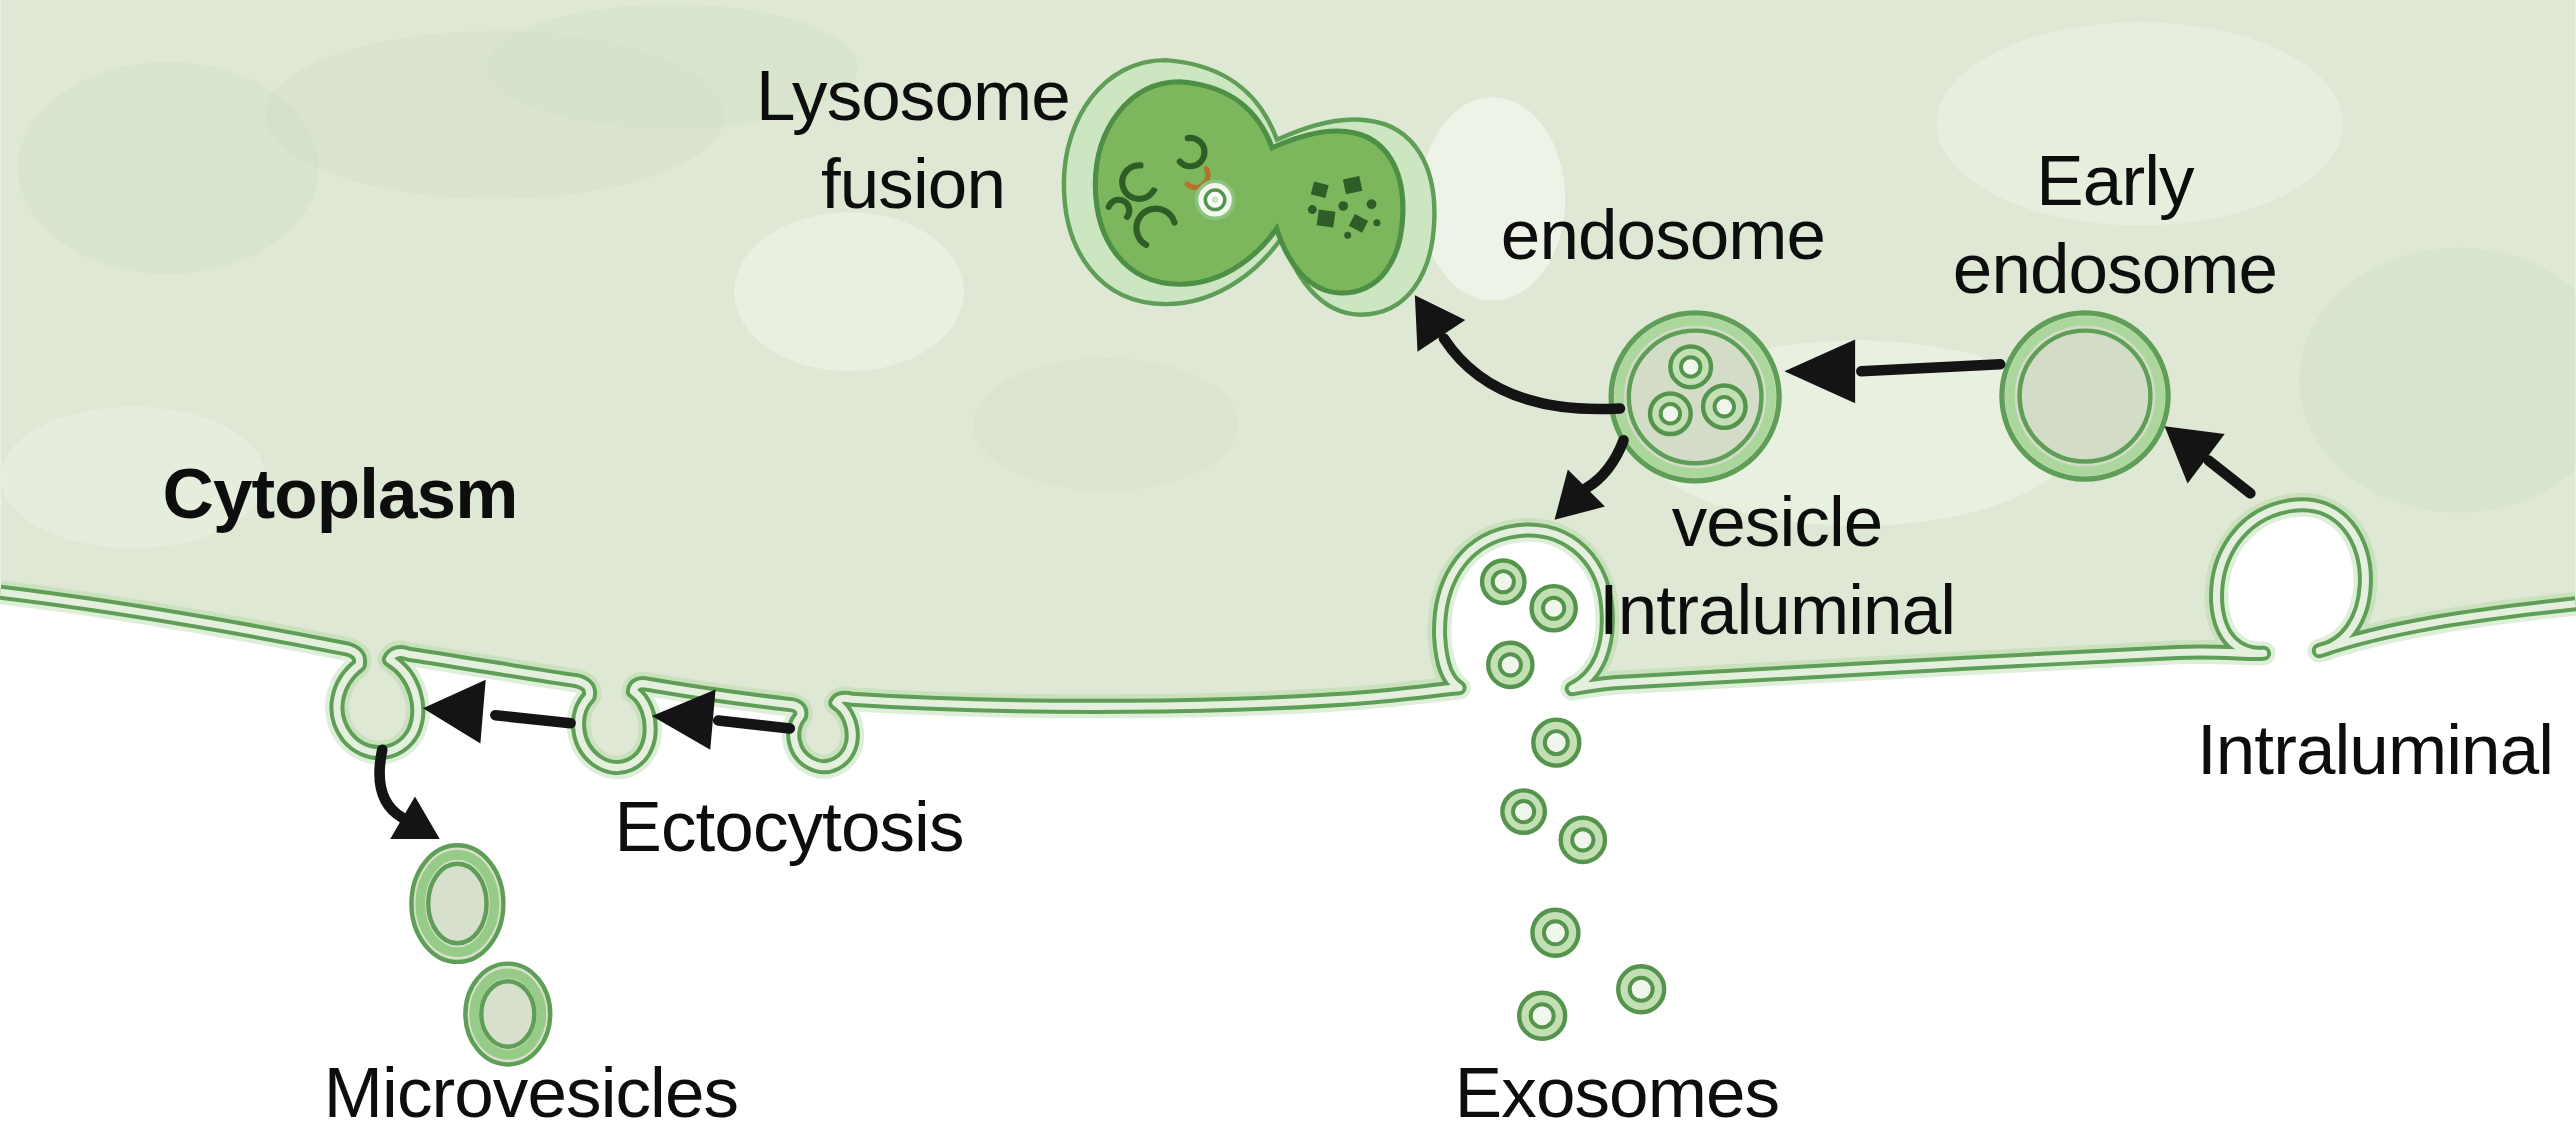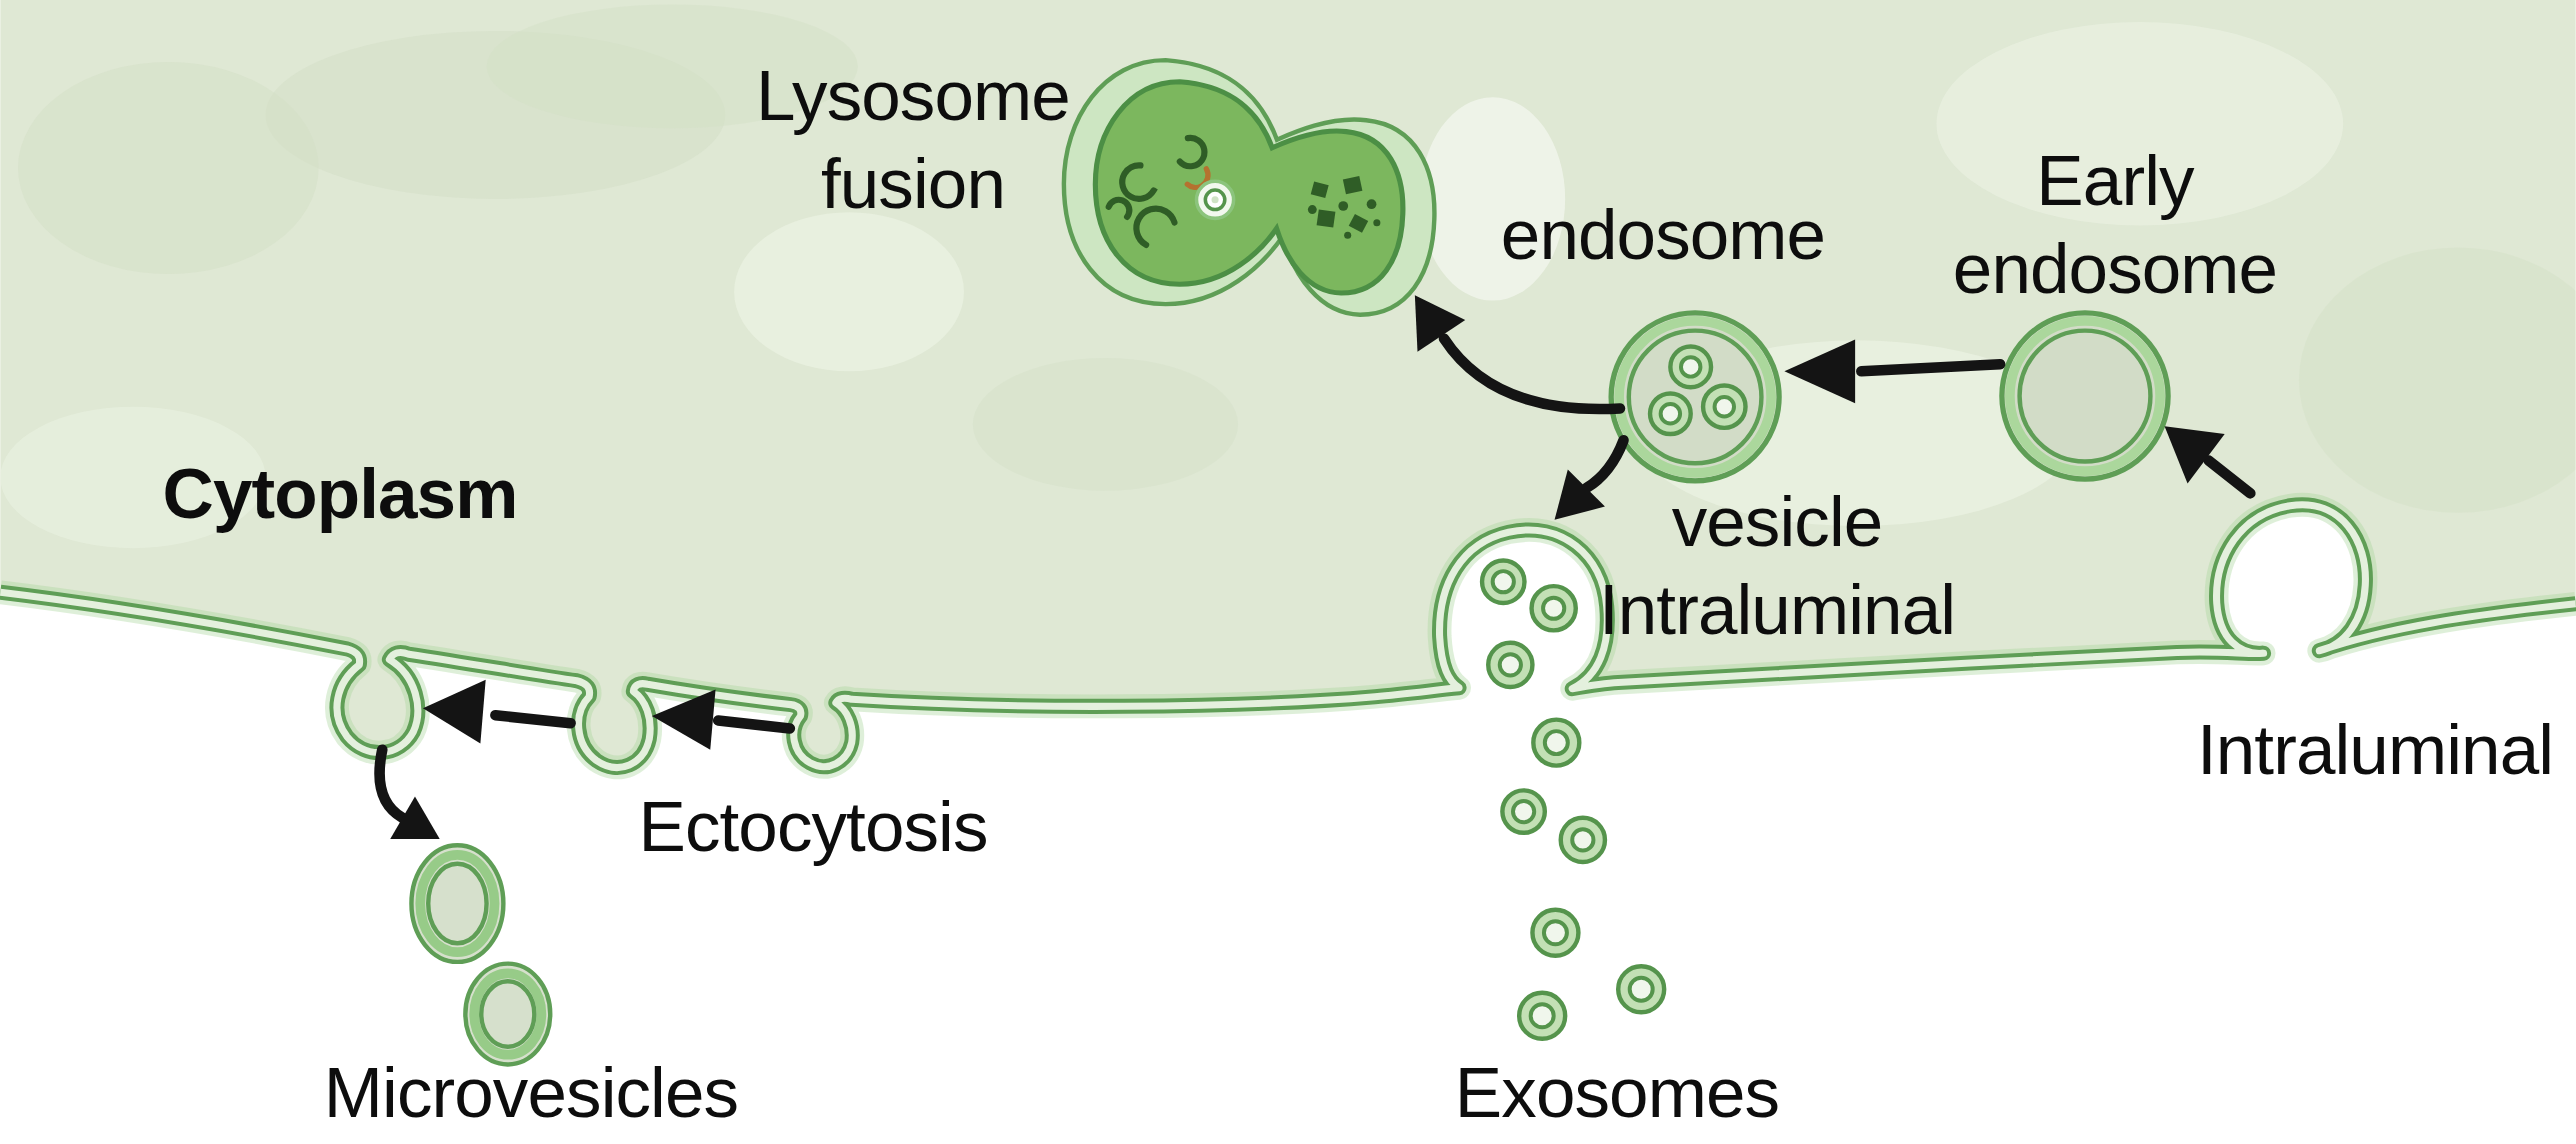--- a/index.html
+++ b/index.html
@@ -217,21 +217,21 @@
   <div class="lbl" style="left:2115px;top:225px;">
     <div>Early</div>
     <div>endosome</div>
   </div>
 
   <div class="lbl" style="left:1777px;top:566px;">
     <div>vesicle</div>
     <div>Intraluminal</div>
   </div>
 
-  <div class="lbl" style="left:789px;top:827px;margin-left:24px;">Ectocytosis</div>
+  <div class="lbl" style="left:789px;top:827px;">Ectocytosis</div>
 
   <div class="lbl" style="left:2375px;top:750px;">Intraluminal</div>
 
   <div class="lbl" style="left:531px;top:1093px;">Microvesicles</div>
 
   <div class="lbl" style="left:1617px;top:1093px;">Exosomes</div>
 
 </div>
 
 

